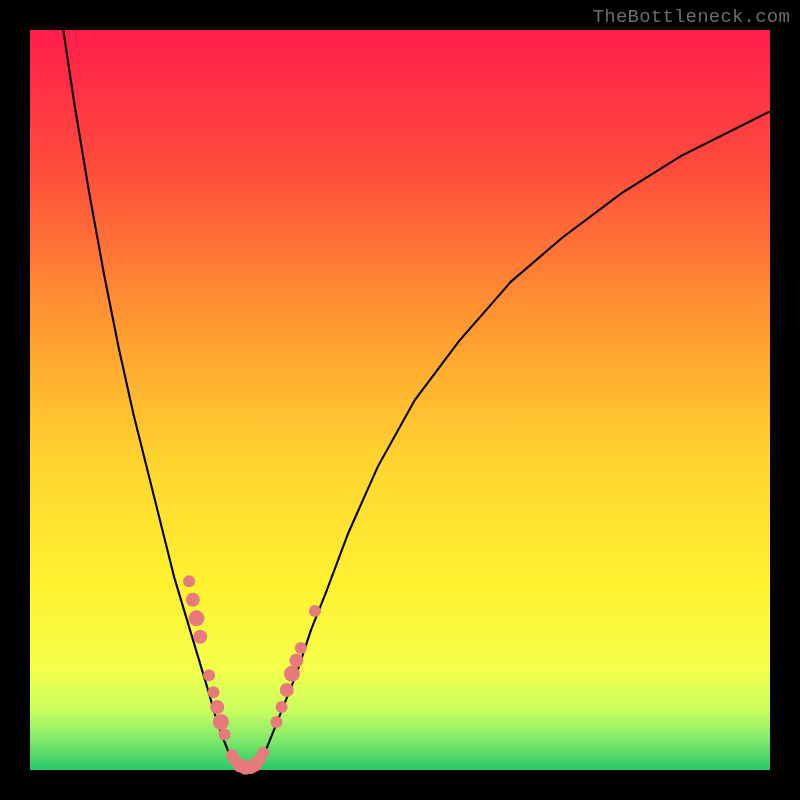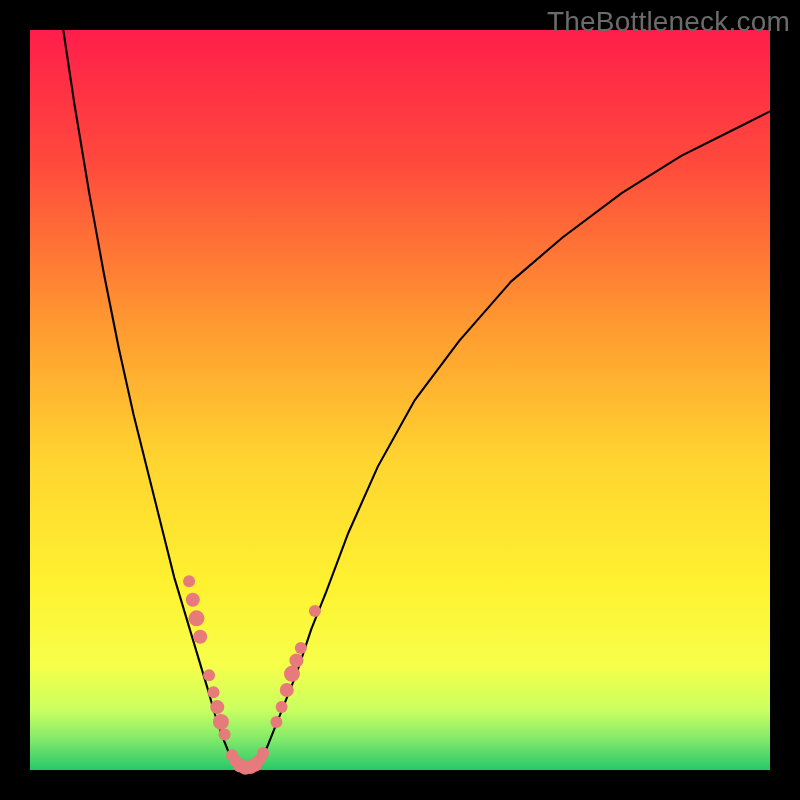--- a/index.html
+++ b/index.html
@@ -23,23 +23,24 @@
     top: 30px;
     width: 740px;
     height: 740px;
     
   }
   .watermark {
     position: absolute;
     top: 6px;
     right: 10px;
     color: #6b6b6b;
-    font-size: 28px;
+    font-size: 19px;
     font-weight: 500;
     letter-spacing: 0.2px;
+    font-family: Liberation Mono, monospace;
   }
   svg.curves {
     position: absolute;
     left: 30px;
     top: 30px;
     width: 740px;
     height: 740px;
     overflow: visible;
   }
   .curve {

